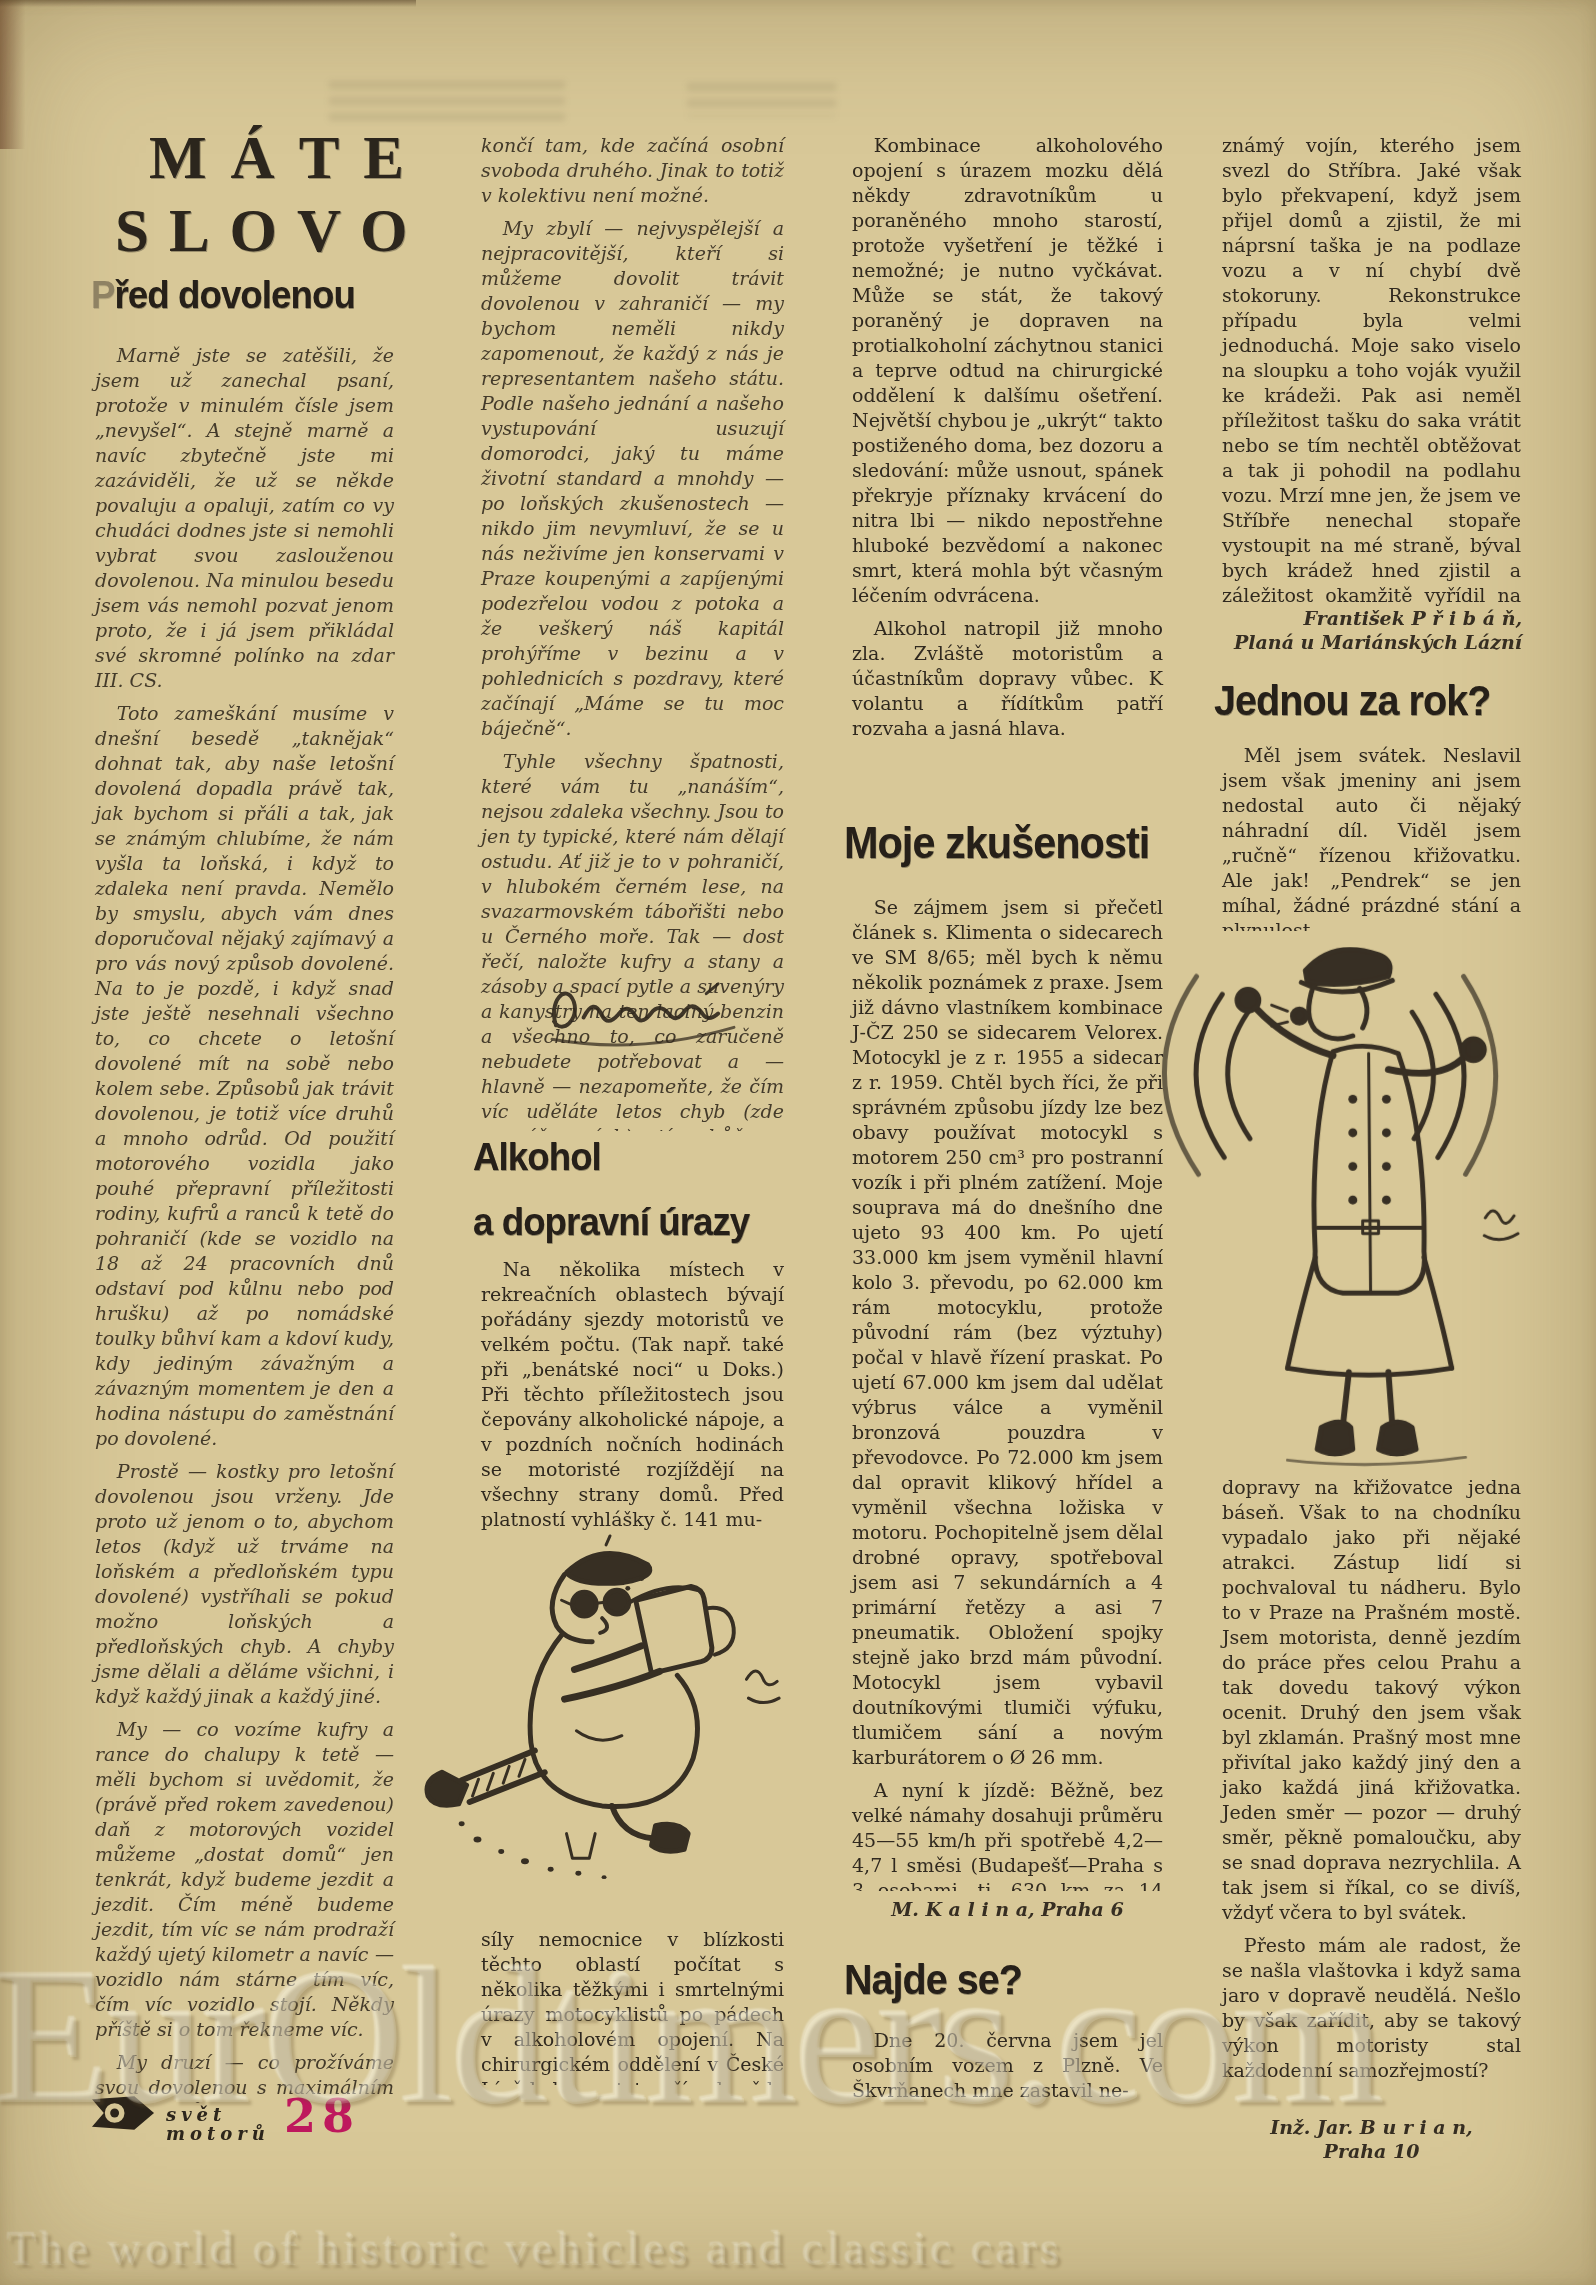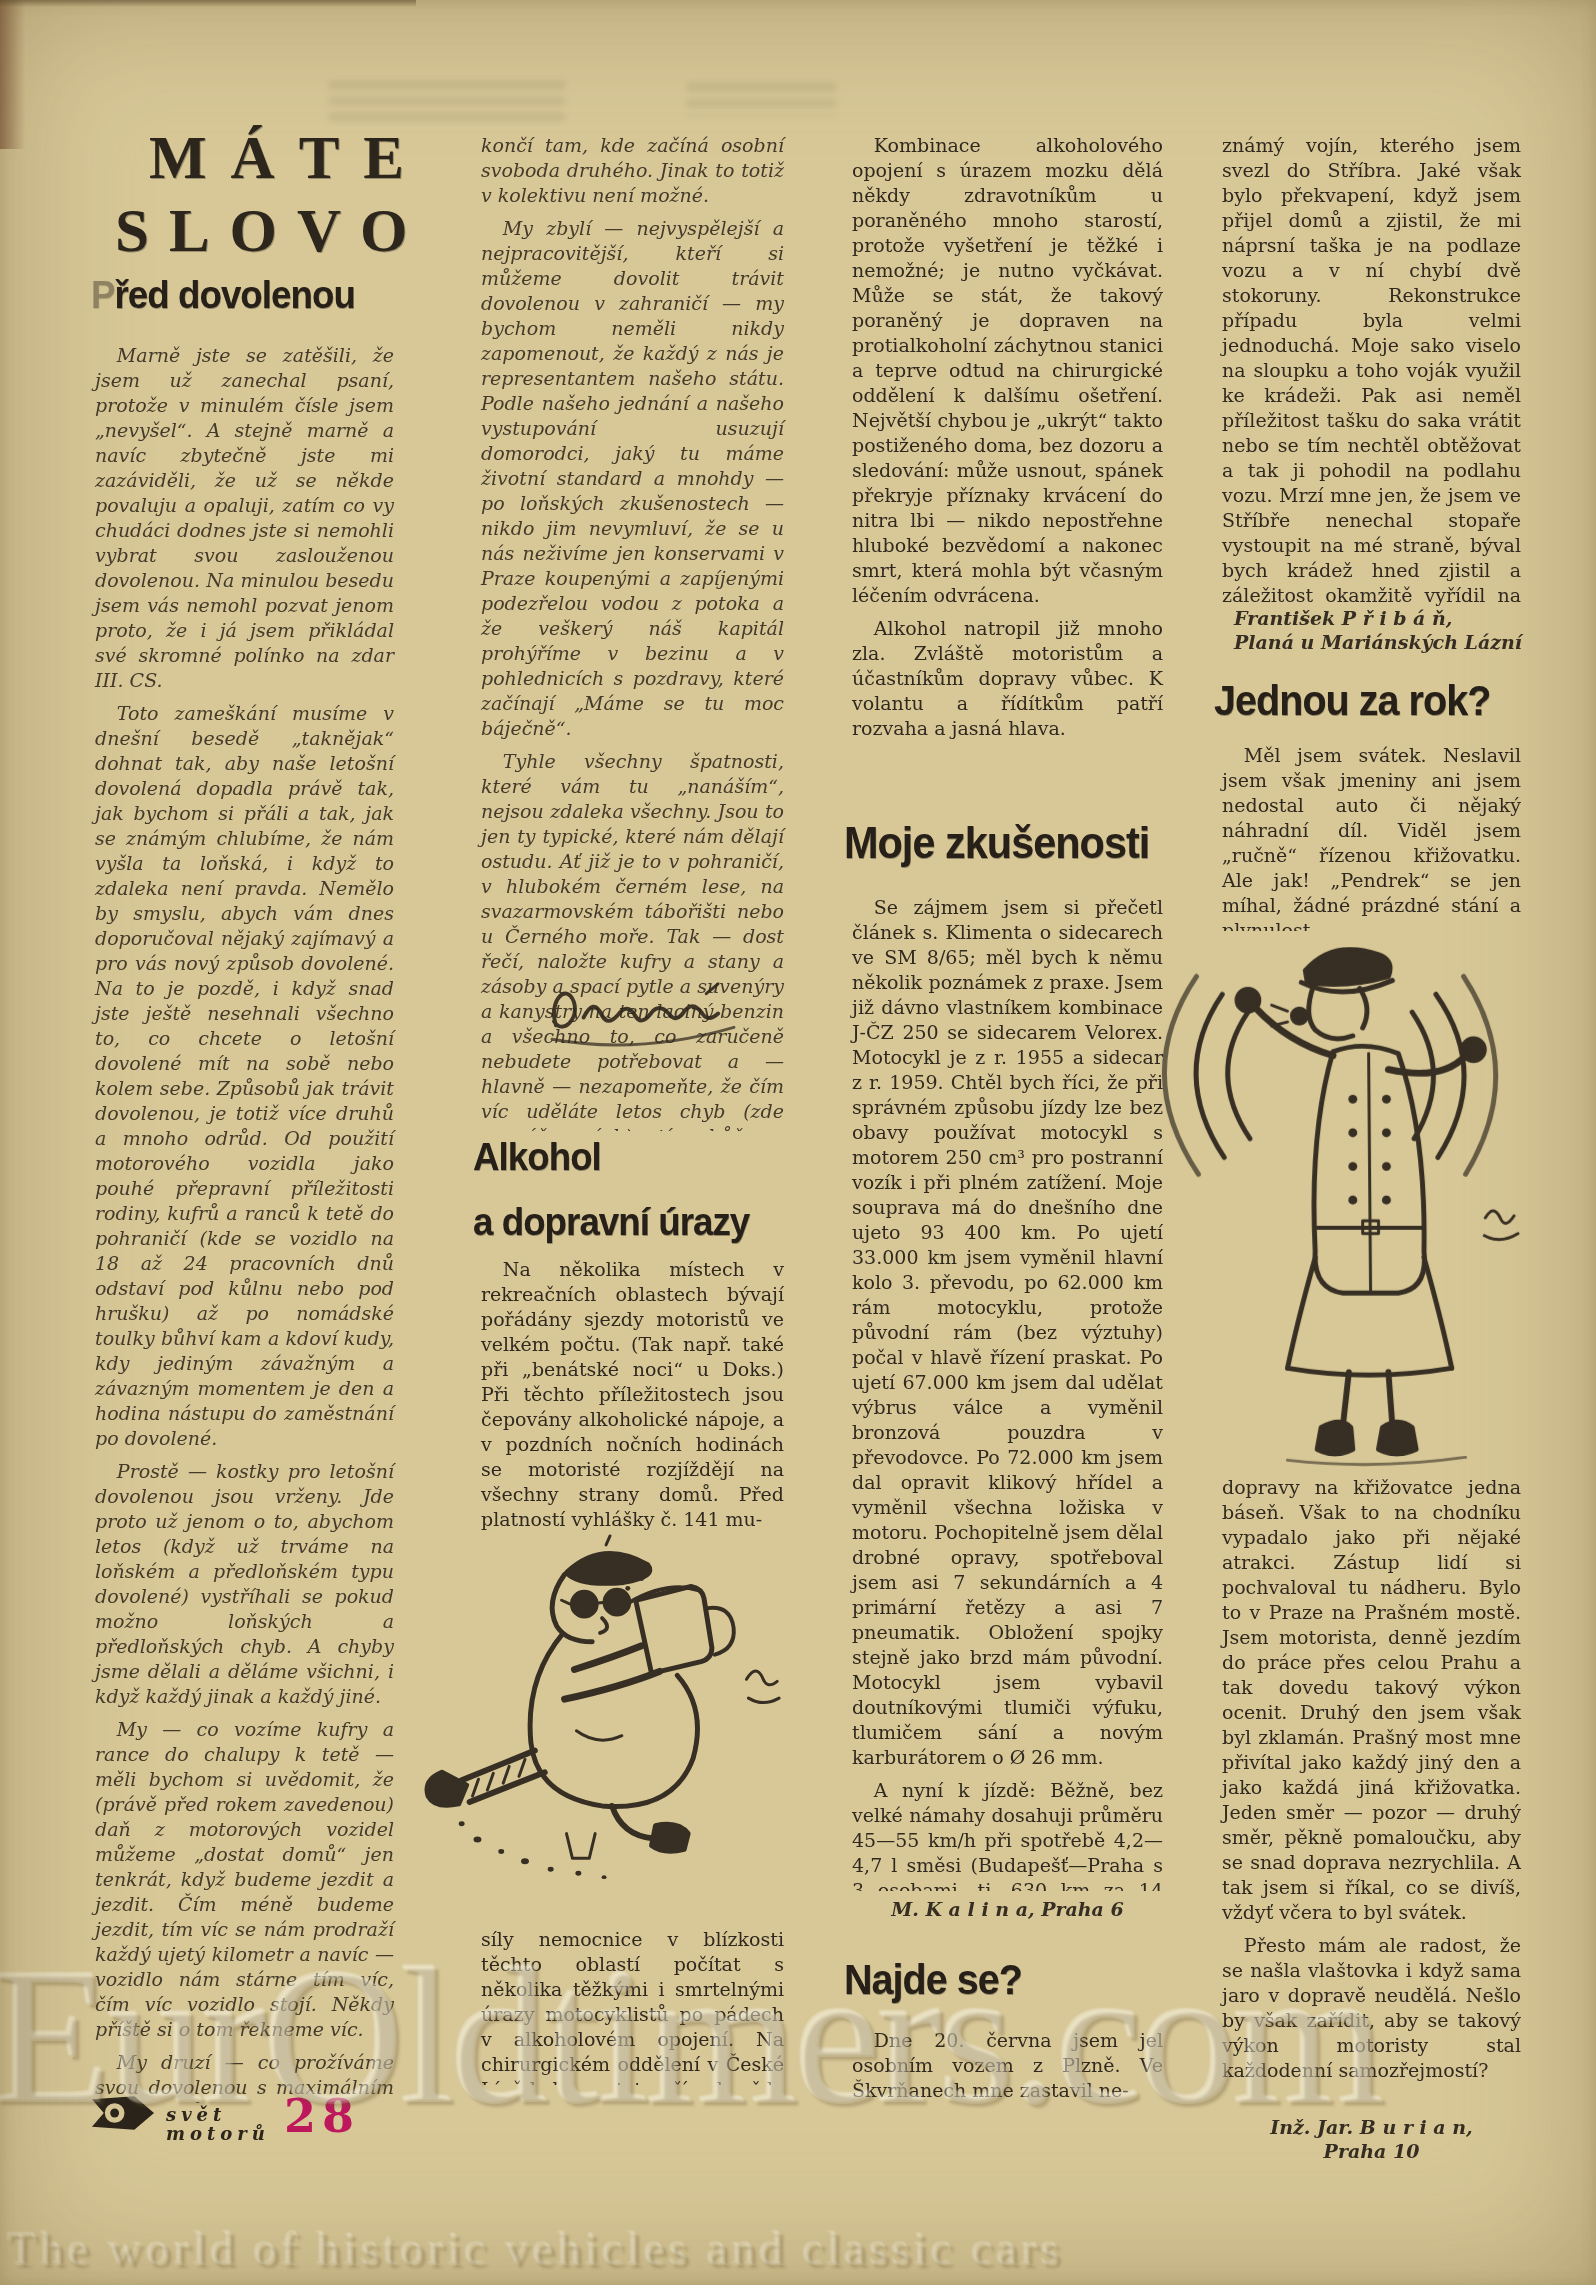--- a/index.html
+++ b/index.html
@@ -158,21 +158,21 @@
 
 <div class="colblock body-text roman-art" style="left:844px;top:2020px;width:327px;height:95px;">
   <p>Dne 20. června jsem jel osobním vozem z Plzně. Ve Škvrňanech mne zastavil ne-</p>
 </div>
 
 <div class="colblock body-text roman-art" style="left:1214px;top:125px;width:315px;height:483px;">
   <p class="noindent">známý vojín, kterého jsem svezl do Stříbra. Jaké však bylo překvapení, když jsem přijel domů a zjistil, že mi náprsní taška je na podlaze vozu a v ní chybí dvě stokoruny. Rekonstrukce případu byla velmi jednoduchá. Moje sako viselo na sloupku a toho voják využil ke krádeži. Pak asi neměl příležitost tašku do saka vrátit nebo se tím nechtěl obtěžovat a tak ji pohodil na podlahu vozu. Mrzí mne jen, že jsem ve Stříbře nenechal stopaře vystoupit na mé straně, býval bych krádež hned zjistil a záležitost okamžitě vyřídil na místě.</p>
   <p>Po této trpké zkušenosti jsem se postavil do řady těch, kteří se staví k autostopu záporně.</p>
 </div>
 
-<div style="position:absolute;left:1234px;top:606px;z-index:2;">
+<div style="position:absolute;left:1234px;top:606px;z-index:2;text-align:right;">
   <div class="author-sig">František P ř i b á ň,</div>
   <div class="author-sig">Planá u Mariánských Lázní</div>
 </div>
 
 <div class="article-heading" style="position:absolute;left:1214px;top:677px;font-size:42px;z-index:2;">Jednou za rok?</div>
 
 <div class="colblock body-text roman-art" style="left:1214px;top:735px;width:315px;height:196px;">
   <p>Měl jsem svátek. Neslavil jsem však jmeniny ani jsem nedostal auto či nějaký náhradní díl. Viděl jsem „ručně“ řízenou křižovatku. Ale jak! „Pendrek“ se jen míhal, žádné prázdné stání a plynulost</p>
 </div>
 

